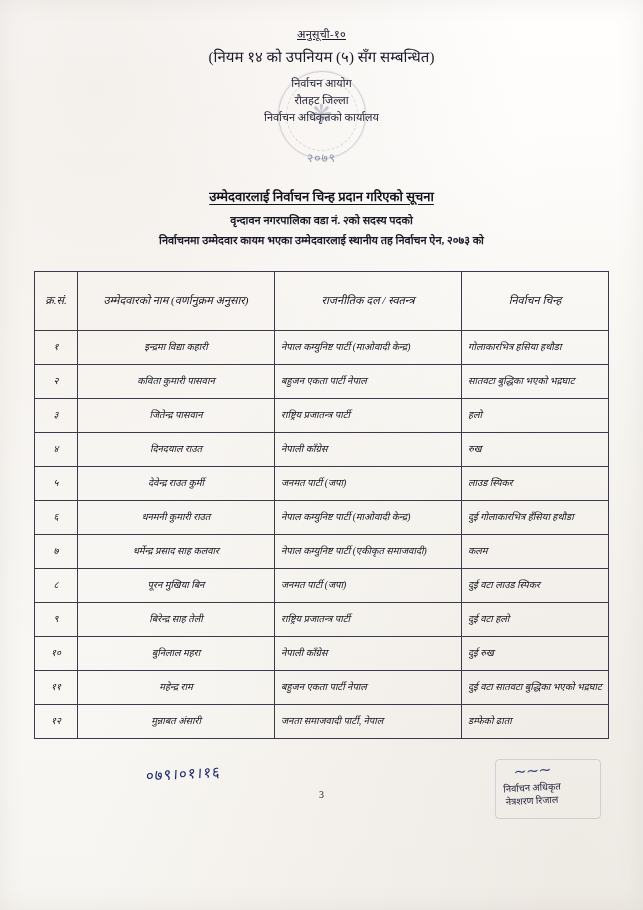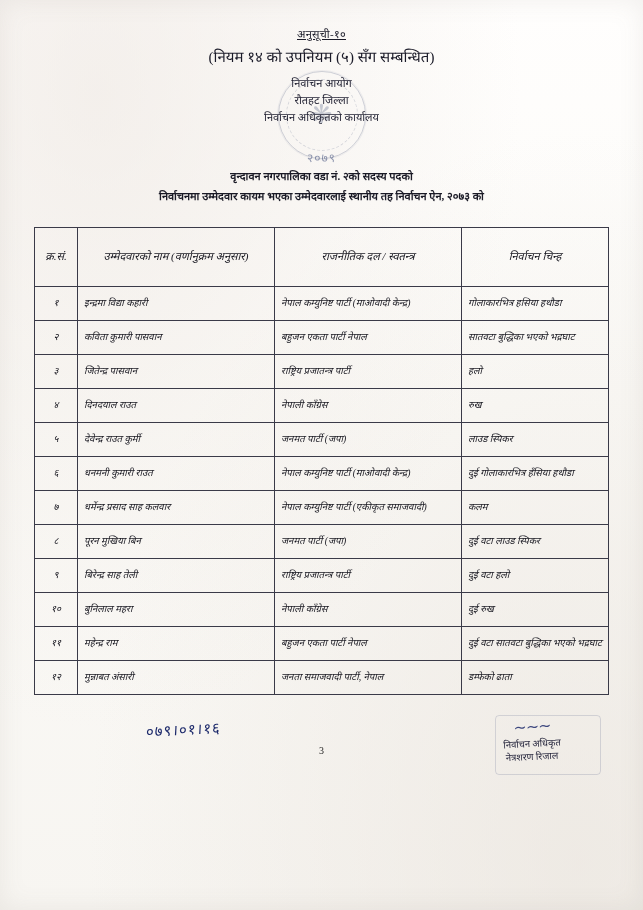--- a/index.html
+++ b/index.html
@@ -151,21 +151,21 @@
     padding: 5px 6px;
     line-height: 1.45;
     height: 23px;
   }
   td.c-sn {
     text-align: center;
     width: 34px;
     font-size: 9.6px;
   }
   th.h-sn { width: 34px; }
-  th.h-name, td.c-name { width: 188px; }
+  th.h-name, td.c-name { width: 188px; text-align: center; }
   th.h-party, td.c-party { width: 178px; }
 
   .footer {
     position: relative;
     margin-top: 16px;
     height: 78px;
   }
   .hand-date {
     position: absolute;
     left: 112px;
@@ -240,20 +240,21 @@
         <span class="seal-emblem">❋</span>
       </div>
       <div class="seal-text">
         <div>निर्वाचन आयोग</div>
         <div>रौतहट जिल्ला</div>
         <div>निर्वाचन अधिकृतको कार्यालय</div>
       </div>
       <div class="seal-stamp-date">२०७९</div>
     </div>
 
+    <div class="doc-title">उम्मेदवारलाई निर्वाचन चिन्ह प्रदान गरिएको सूचना</div>
 
     <div class="para">
       <div>वृन्दावन नगरपालिका वडा नं. २को सदस्य पदको</div>
       <div>निर्वाचनमा उम्मेदवार कायम भएका उम्मेदवारलाई स्थानीय तह निर्वाचन ऐन, २०७३ को</div>
     </div>
 
     <table class="cand">
       <thead>
         <tr>
           <th class="h-sn">क्र.सं.</th>

